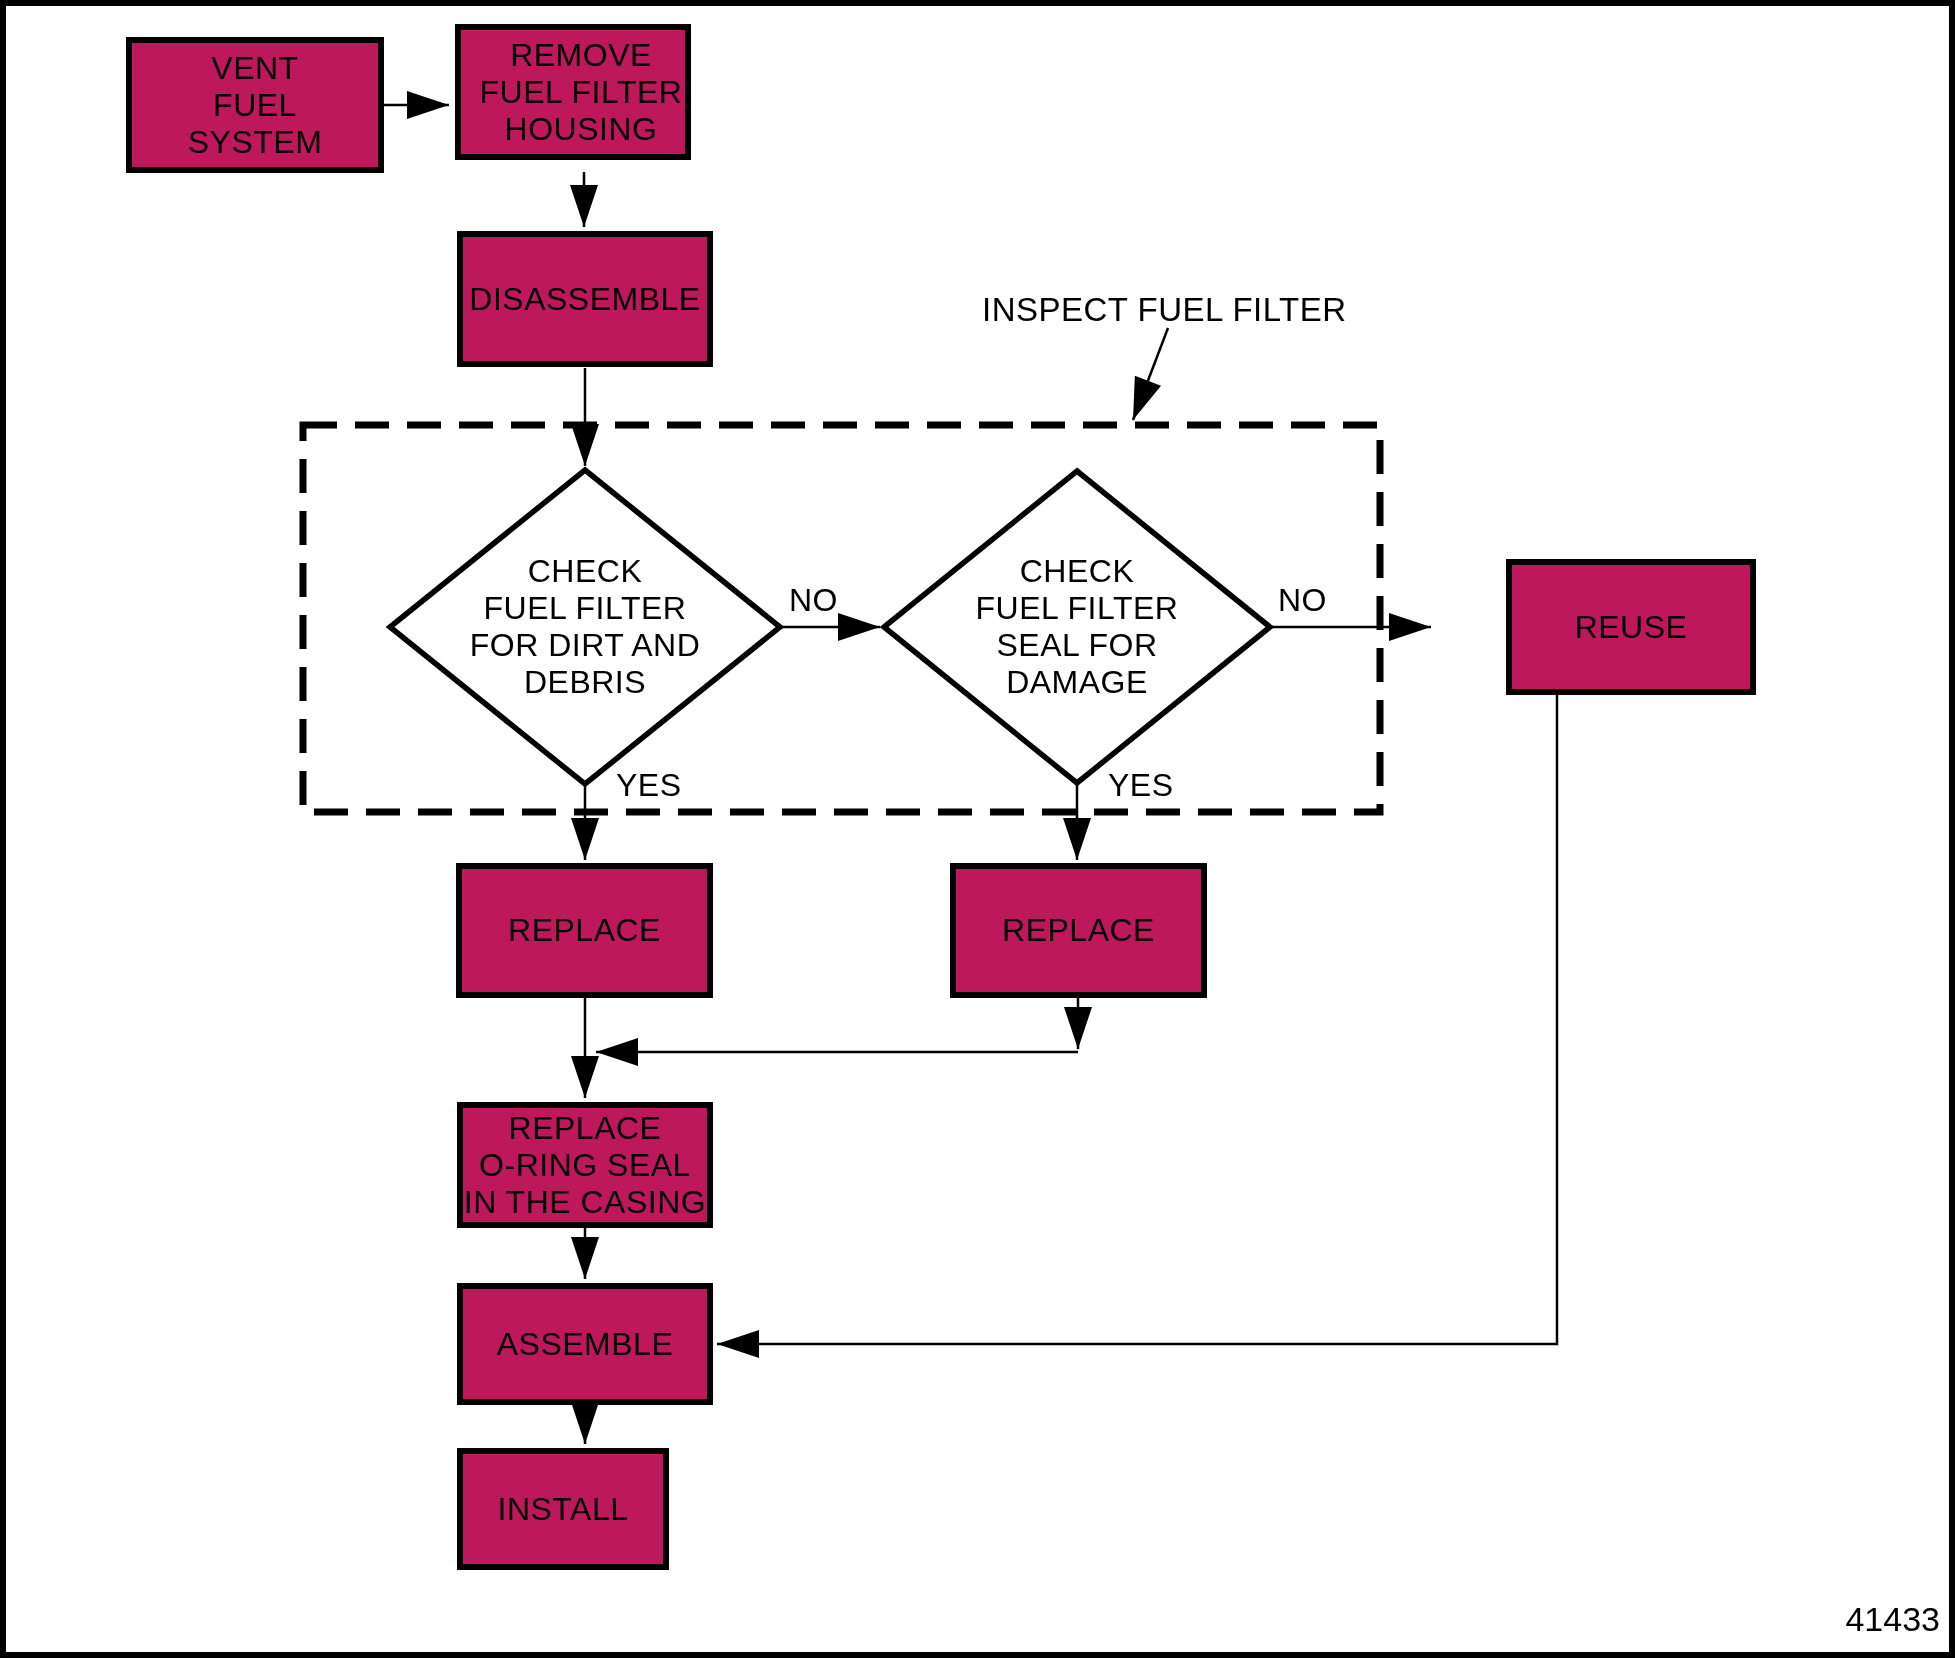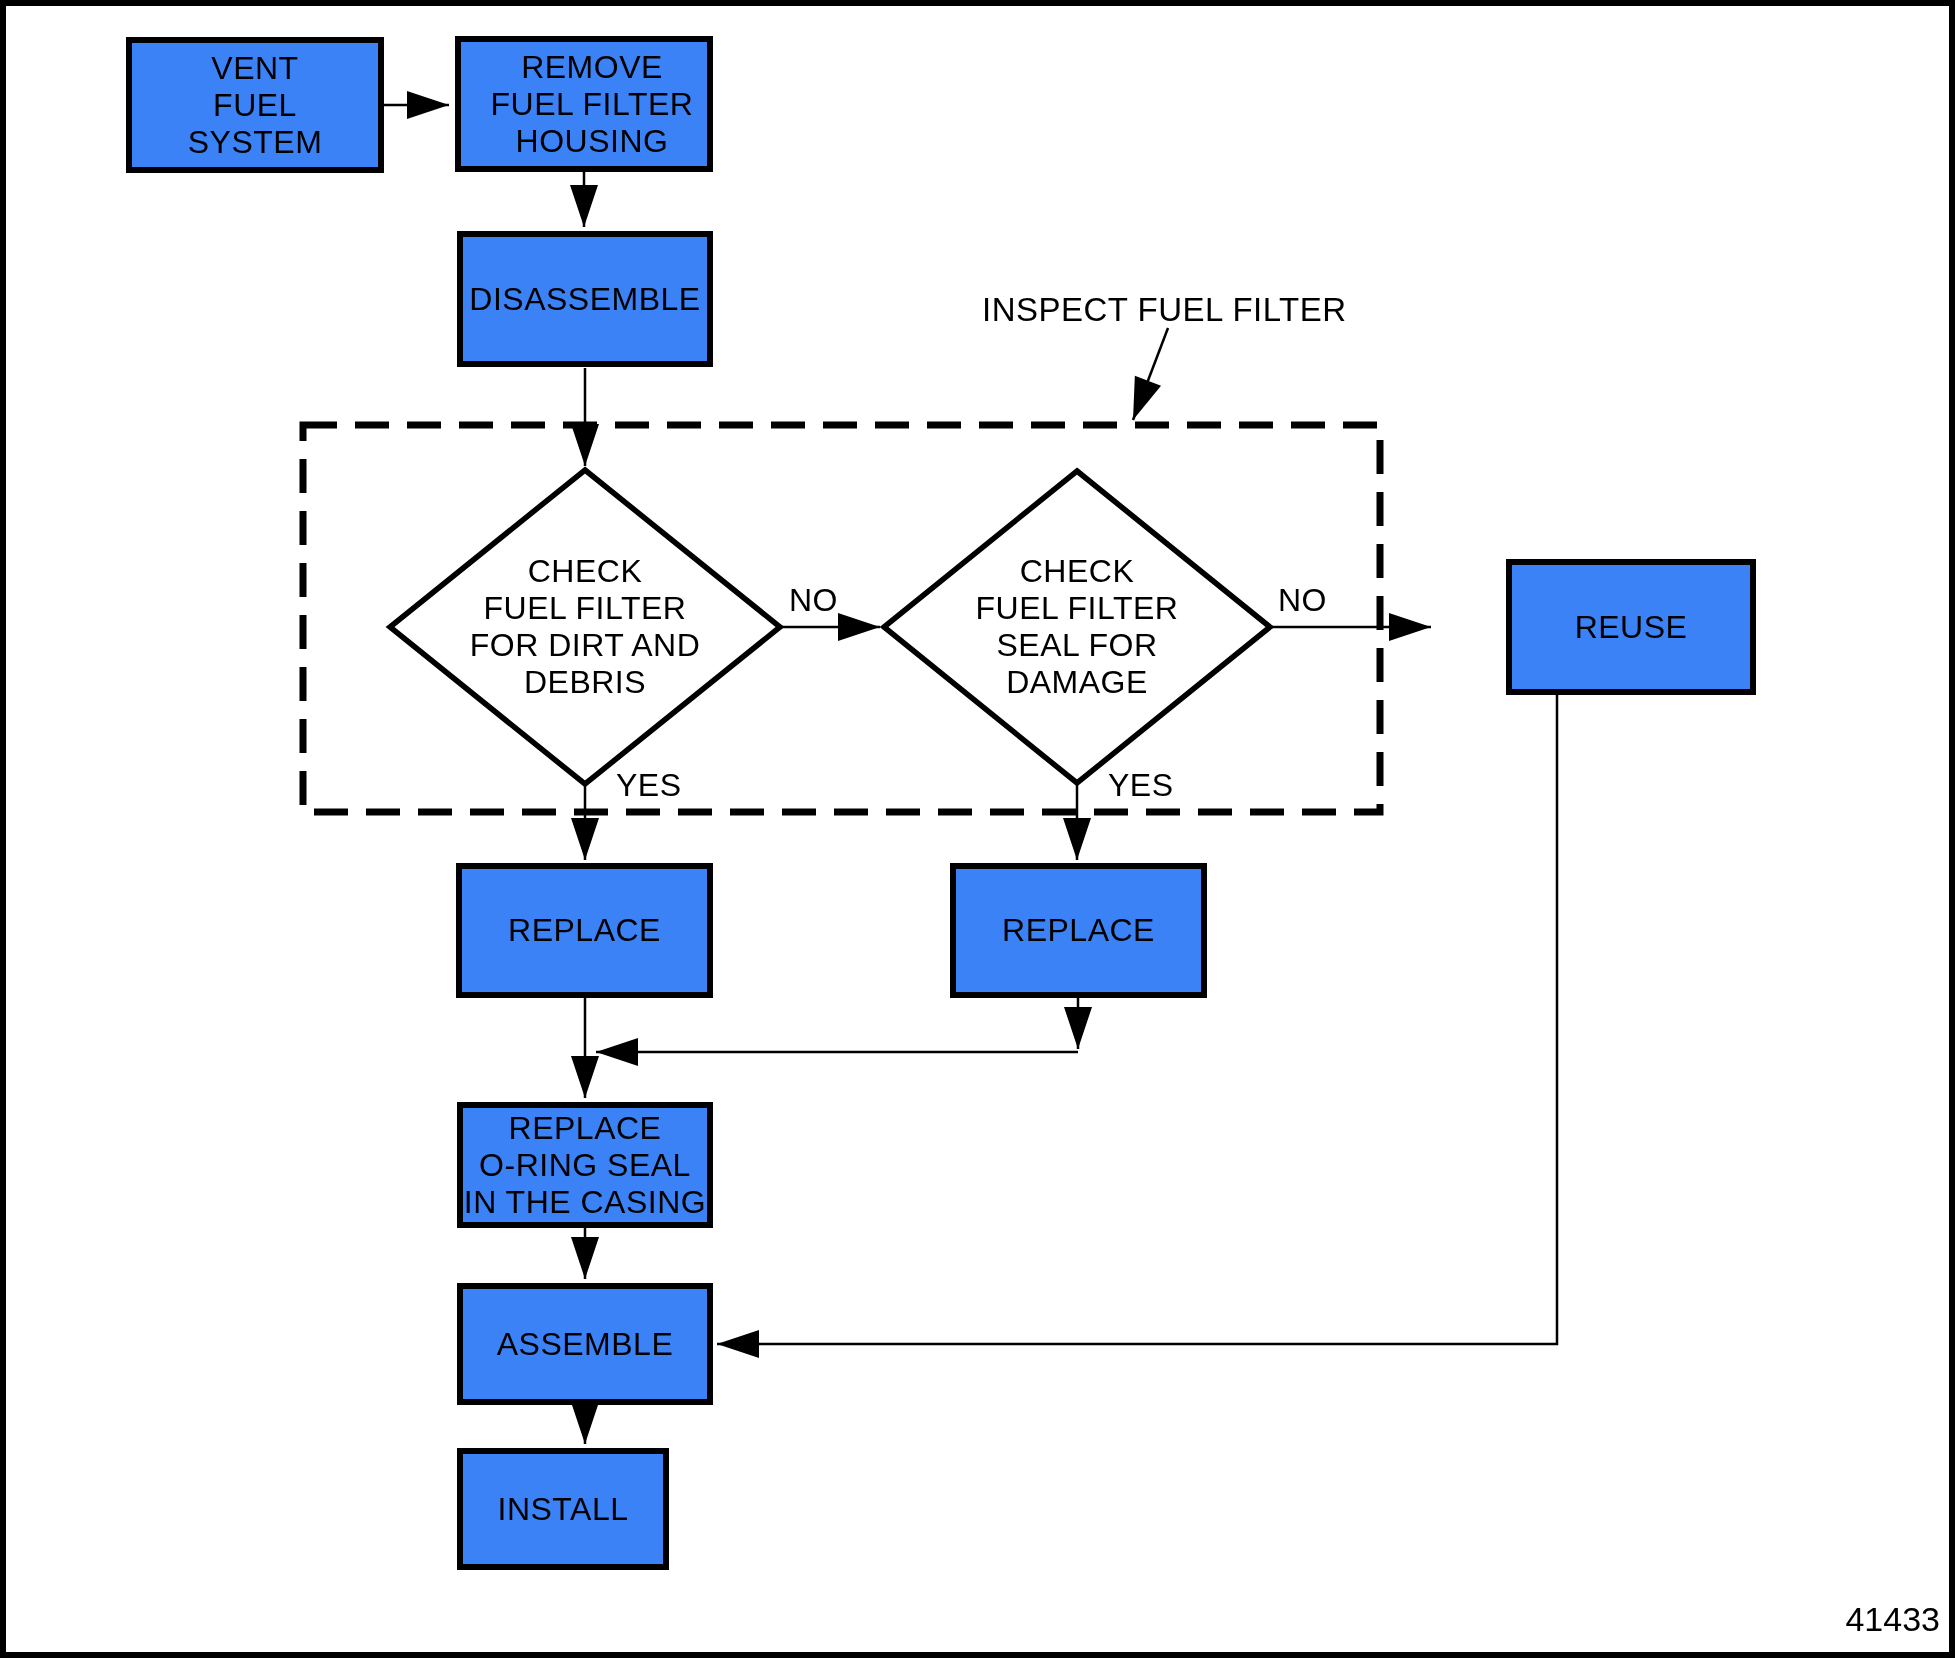--- a/index.html
+++ b/index.html
@@ -27,21 +27,21 @@
     position: absolute;
     left: 0; top: 0;
     width: 1955px;
     height: 1658px;
     z-index: 1;
   }
   .node {
     position: absolute;
     box-sizing: border-box;
     border: 6px solid #000000;
-    background: #3b82f6;
+    background: #be185d;
     display: flex;
     align-items: center;
     justify-content: center;
     text-align: center;
     z-index: 2;
   }
   .node span, .dlabel span {
     white-space: pre-line;
     font-size: 32px;
     line-height: 37px;
@@ -114,21 +114,21 @@
     <path d="M 1557,695 L 1557,1344 L 717,1344" fill="none" stroke="#000000" stroke-width="2.5" marker-end="url(#arrow)"></path>
     <path d="M 1168,328 L 1133,420" fill="none" stroke="#000000" stroke-width="2.5" marker-end="url(#arrow)"></path>
   </svg>
 
   <div class="node" style="left:126px; top:37px; width:258px; height:136px;">
     <span>VENT
 FUEL
 SYSTEM</span>
   </div>
 
-  <div class="node" style="left:455px; top:36px; width:258px; height:136px;padding-left:16px;">
+  <div class="node" style="left:455px; top:24px; width:236px; height:136px;padding-left:16px;">
     <span>REMOVE
 FUEL FILTER
 HOUSING</span>
   </div>
 
   <div class="node" style="left:457px; top:231px; width:256px; height:136px;">
     <span>DISASSEMBLE</span>
   </div>
 
   <div class="node" style="left:456px; top:863px; width:257px; height:135px;">

